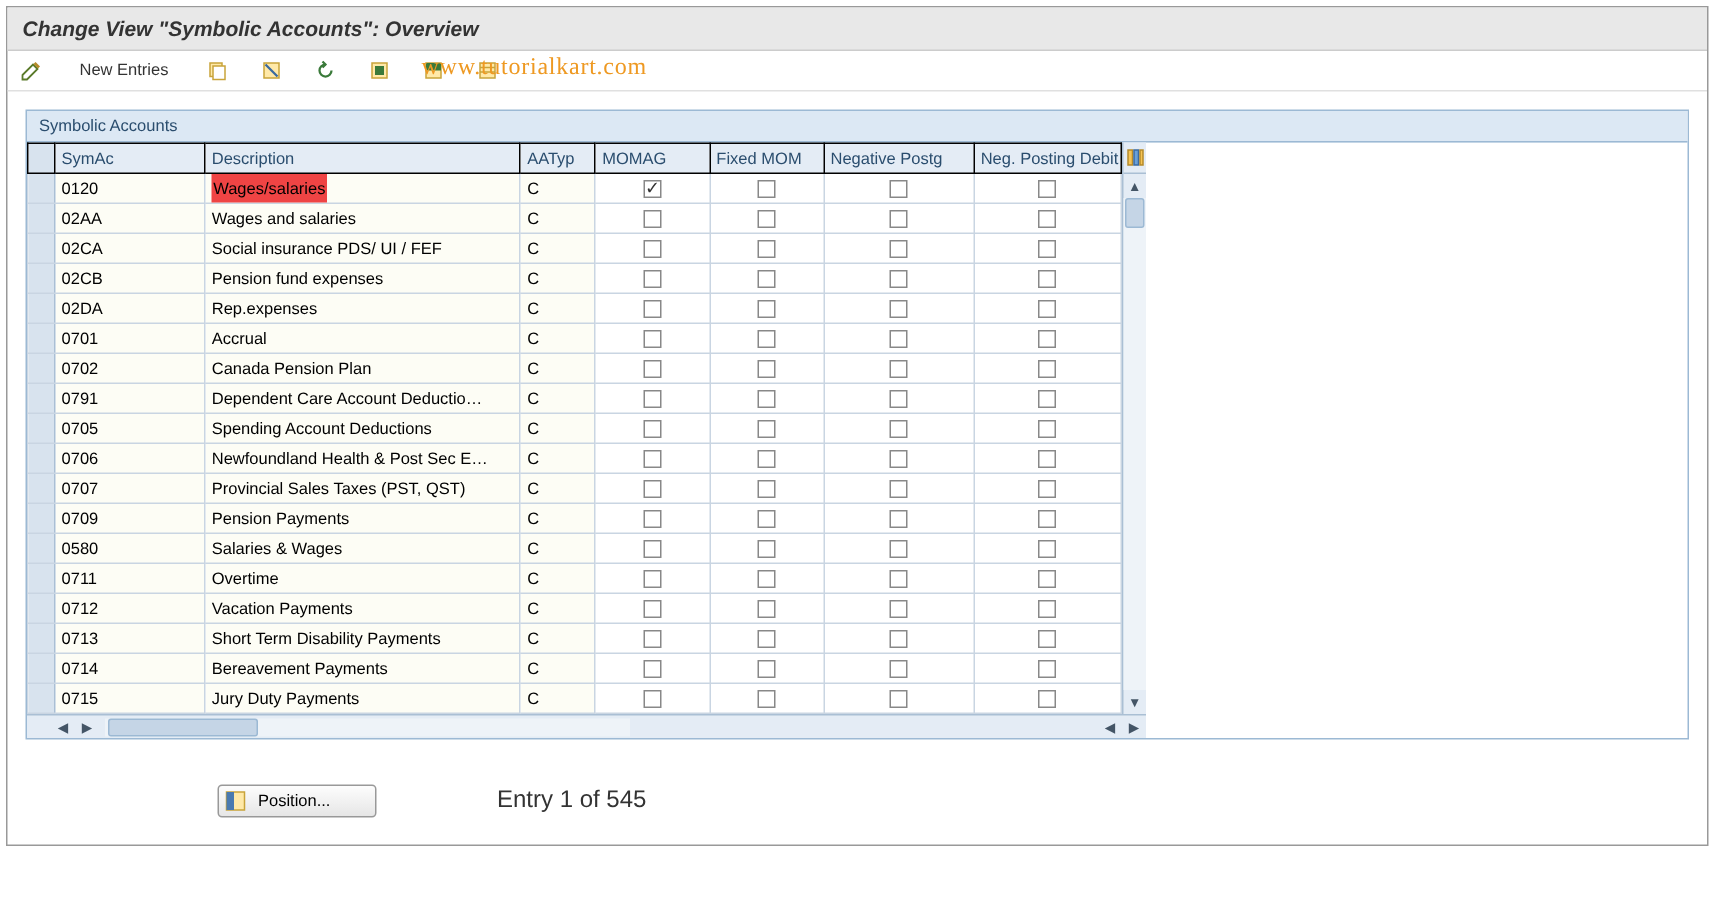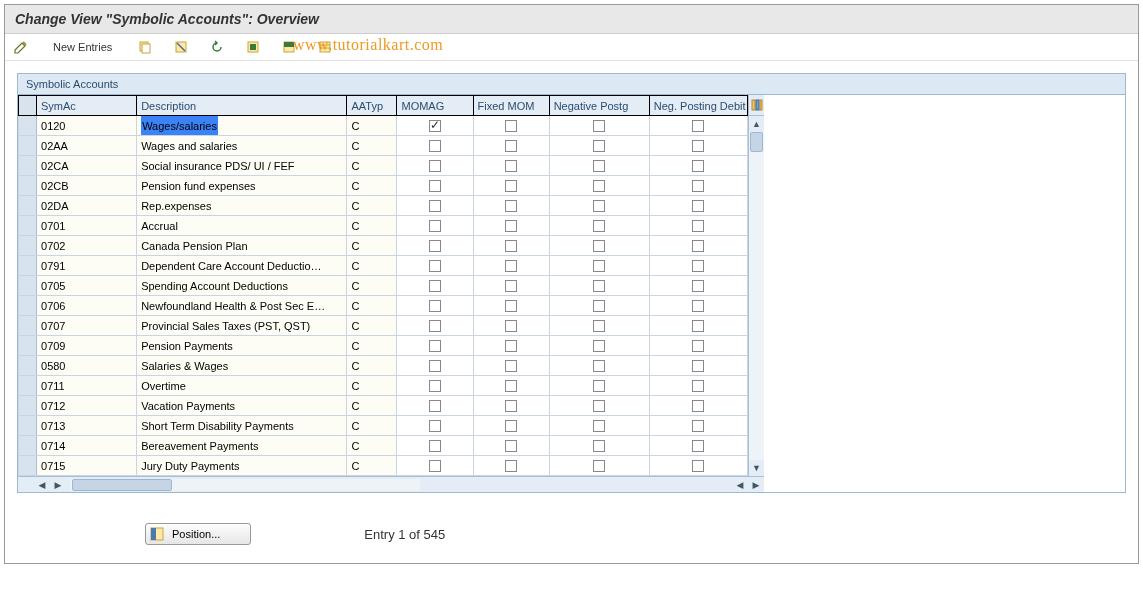--- a/index.html
+++ b/index.html
@@ -47,21 +47,21 @@
     .toolbar .icon-btn {
       width: 18px;
       height: 18px;
       display: inline-flex;
       align-items: center;
       justify-content: center;
       cursor: pointer;
     }
     .watermark {
       position: absolute;
-      left: 288px;
+      left: 276px;
       top: 2px;
       font-size: 16px;
       color: #ee9922;
       letter-spacing: 0.5px;
       font-family: Georgia, serif;
       pointer-events: none;
     }
     .grid-panel {
       margin: 12px;
       border: 1px solid #9cb9d4;
@@ -111,21 +111,21 @@
     .col-check { width: 76px; text-align: center; }
     .col-check-last { width: 98px; }
     td.cell-input {
       background: #fdfdf5;
     }
     td.cell-sel {
       background: #d8e3ee;
       border-right: 1px solid #aabfd4;
     }
     .sel-text {
-      background: #3b82f6;
+      background: #ef4444;
       padding: 4px 1px;
     }
     .cb {
       width: 12px;
       height: 12px;
       border: 1px solid #888;
       background: #fff;
       display: inline-block;
       vertical-align: middle;
       position: relative;
@@ -210,39 +210,39 @@
       background: #c5d5e6;
       border: 1px solid #9cb9d4;
       border-radius: 2px;
     }
     .hscroll-left-group { display:flex; margin-left: 16px; }
     .hscroll-right-group { display:flex; margin-left: auto; }
     .footer {
       display: flex;
       align-items: center;
       padding: 18px 140px;
-      gap: 113px;
+      gap: 80px;
     }
     .pos-btn {
       display: inline-flex;
       align-items: center;
       border: 1px solid #999;
       background: linear-gradient(#fdfdfd,#e6e6e6);
       border-radius: 3px;
       height: 22px;
       padding: 0 30px 0 4px;
       cursor: pointer;
       gap: 8px;
     }
     .pos-btn .pi {
       width: 14px; height: 14px;
       display: inline-flex;
     }
     .entry-text {
-      font-size: 13px;
+      font-size: 16px;
       color: #333;
     }
     svg { display: block; }
   </style>
 </head>
 <body>
 
 <div class="container">
   <div class="title-bar">Change View "Symbolic Accounts": Overview</div>
 

